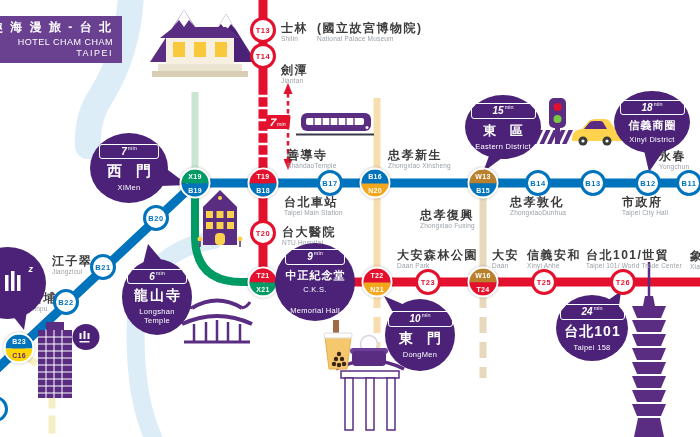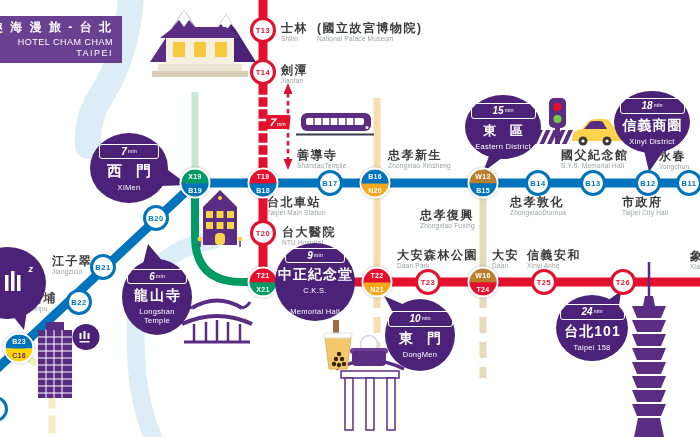--- a/index.html
+++ b/index.html
@@ -28,23 +28,23 @@
         box-shadow:0 0 3px rgba(0,0,0,.3)}
   .half{flex:1;width:100%;display:flex;align-items:center;justify-content:center;color:#fff;
         font-weight:bold;font-size:7px;letter-spacing:.3px}
   .bg-red{background:#e3112d}.bg-blue{background:#0073bd}.bg-green{background:#009b65}
   .bg-orange{background:#f2a71d}.bg-brown{background:#b9802e}
   .bg-yellow{background:#ffd400;color:#5b2d82}
   
   .bubble{position:absolute;transform:translate(-50%,-50%);z-index:6;background:#4b2277;border-radius:50%;
           color:#fff;display:flex;flex-direction:column;align-items:center;justify-content:center;text-align:center}
   .bubble .bzh{font-weight:bold;font-size:13px;letter-spacing:5px;white-space:nowrap;margin-right:-5px}
-  .bubble .bzh.tight{letter-spacing:1px;margin-right:-1px;font-size:14px}
+  .bubble .bzh.tight{letter-spacing:1px;margin-right:-1px;font-size:11px}
   .bubble .ben{font-size:7.5px;margin-top:2px;white-space:nowrap;letter-spacing:.3px}
-  .chip{display:inline-flex;align-items:center;border:1.2px solid #fff;border-radius:3px;
+  .chip{display:inline-flex;align-items:flex-start;border:1.2px solid #fff;border-radius:3px;
         padding:0 21px;margin-bottom:3px;line-height:1.35}
   .chip .n{font-size:10px;font-weight:bold;font-style:italic}
   .chip .u{font-size:5.5px;margin-left:1px}
   .chip-red{position:absolute;left:266px;top:115px;z-index:5;background:#e3112d;color:#fff;border-radius:2px;
             padding:1px 4px;display:flex;align-items:baseline;transform:skewX(-6deg)}
   .chip-red .n{font-size:11px;font-weight:bold;font-style:italic}
   .chip-red .u{font-size:5.5px;margin-left:1px}
   
   .hotel-blob{position:absolute;left:-30px;top:247px;width:76px;height:72px;border-radius:50%;
               background:#4b2277;z-index:6}
@@ -267,48 +267,44 @@
     </div>
   </div>
   <div class="st-label" style="left:281px;top:64px">
     <div class="two">
       <div>
           <div class="zh">劍潭</div>
           <div class="en">Jiantan</div>
         </div>
     </div>
   </div>
-  <div class="st-label" style="left:297px;top:149px">
+  <div class="st-label" style="left:287px;top:149px">
     <div class="zh">善導寺</div>
       <div class="en">ShandaoTemple</div>
   </div>
-  <div class="st-label" style="left:267px;top:196px">
+  <div class="st-label" style="left:284px;top:196px">
     <div class="zh">台北車站</div>
       <div class="en">Taipei Main Station</div>
   </div>
   <div class="st-label" style="left:282px;top:226px">
     <div class="zh">台大醫院</div>
       <div class="en">NTU Hospital</div>
   </div>
   <div class="st-label" style="left:388px;top:149px">
     <div class="zh">忠孝新生</div>
       <div class="en">Zhongxiao Xinsheng</div>
   </div>
   <div class="st-label" style="left:420px;top:209px">
     <div class="zh">忠孝復興</div>
       <div class="en">Zhongxiao Fuxing</div>
   </div>
   <div class="st-label" style="left:510px;top:196px">
     <div class="zh">忠孝敦化</div>
       <div class="en">ZhongxiaoDunhua</div>
   </div>
-  <div class="st-label" style="left:561px;top:149px">
-    <div class="zh">國父紀念館</div>
-      <div class="en">S.Y.S. Memorial Hall</div>
-  </div>
   <div class="st-label" style="left:622px;top:196px">
     <div class="zh">市政府</div>
       <div class="en">Taipei City Hall</div>
   </div>
   <div class="st-label" style="left:659px;top:150px">
     <div class="zh">永春</div>
       <div class="en">Yongchun</div>
   </div>
   <div class="st-label" style="left:52px;top:255px">
     <div class="zh">江子翠</div>
@@ -323,39 +319,43 @@
       <div class="en">Daan Park</div>
   </div>
   <div class="st-label" style="left:492px;top:249px">
     <div class="zh">大安</div>
       <div class="en">Daan</div>
   </div>
   <div class="st-label" style="left:527px;top:249px">
     <div class="zh">信義安和</div>
       <div class="en">Xinyi Anhe</div>
   </div>
+  <div class="st-label" style="left:586px;top:249px">
+    <div class="zh">台北101/世貿</div>
+      <div class="en">Taipei 101/ World Trade Center</div>
+  </div>
   <div class="st-label" style="left:690px;top:250px">
     <div class="zh">象山</div>
       <div class="en">Xiangshan</div>
   </div>
 
   <div class="badge single red" style="left:263px;top:30px">T13</div>
-  <div class="badge single red" style="left:263px;top:72px">T14</div>
+  <div class="badge single red" style="left:263px;top:56px">T14</div>
   <div class="badge single red" style="left:263px;top:233px">T20</div>
   <div class="badge single red" style="left:428px;top:282px">T23</div>
   <div class="badge single red" style="left:544px;top:282px">T25</div>
   <div class="badge single red" style="left:623px;top:282px">T26</div>
   <div class="badge single blue" style="left:330px;top:183px">B17</div>
   <div class="badge single blue" style="left:538px;top:183px">B14</div>
   <div class="badge single blue" style="left:593px;top:183px">B13</div>
   <div class="badge single blue" style="left:648px;top:183px">B12</div>
   <div class="badge single blue" style="left:689px;top:183px">B11</div>
   <div class="badge single blue" style="left:156px;top:218px">B20</div>
   <div class="badge single blue" style="left:103px;top:267px">B21</div>
-  <div class="badge single blue" style="left:79px;top:302px">B22</div>
+  <div class="badge single blue" style="left:66px;top:302px">B22</div>
   <div class="badge single blue" style="left:-5px;top:409px"></div>
 
   <div class="badge dual" style="left:195px;top:183px">
     <div class="half bg-green">X19</div>
     <div class="half bg-blue">B19</div>
   </div>
   <div class="badge dual" style="left:263px;top:183px">
     <div class="half bg-red">T19</div>
     <div class="half bg-blue">B18</div>
   </div>

